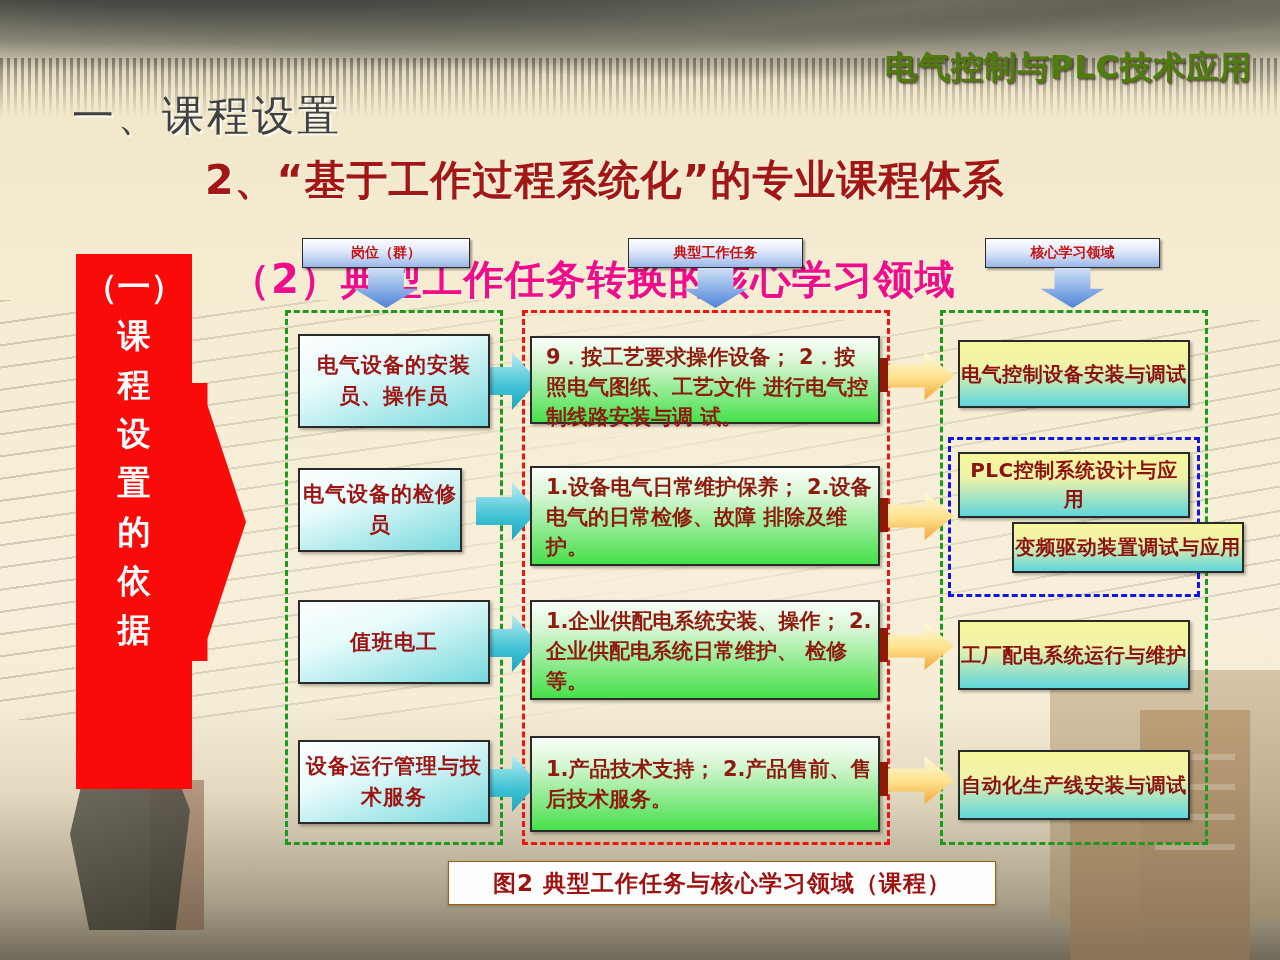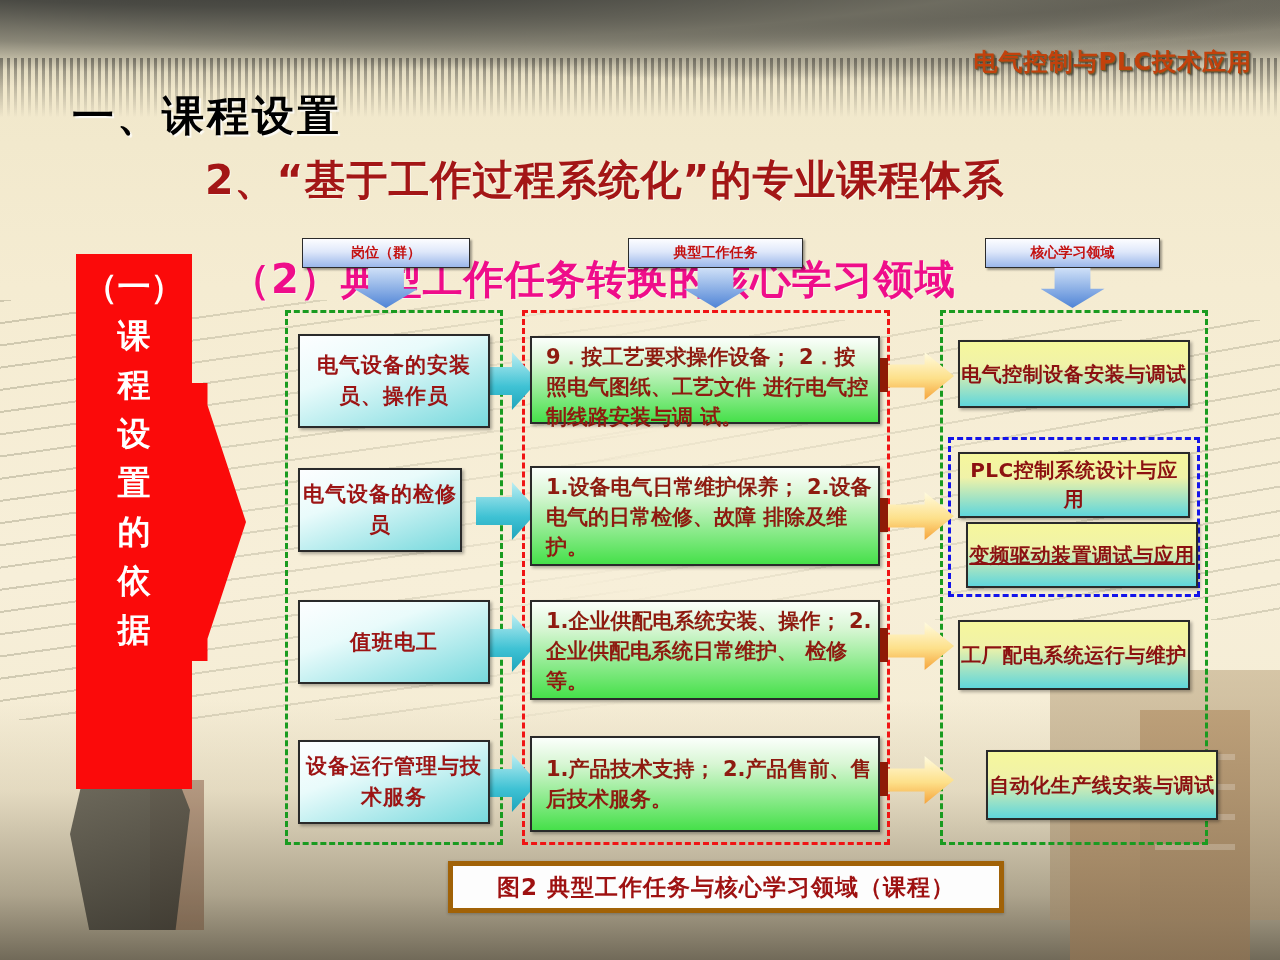--- a/index.html
+++ b/index.html
@@ -39,24 +39,24 @@
   .bg-tower:before{content:"";position:absolute;left:12px;top:-26px;width:30px;height:30px;
     background:#9c8268;clip-path:polygon(50% 0,100% 100%,0 100%);}
   .bg-rock{position:absolute;left:70px;bottom:30px;width:120px;height:200px;
     background:linear-gradient(160deg,#6e6a5c,#3b3830);
     clip-path:polygon(20% 0,78% 6%,100% 40%,88% 100%,16% 100%,0 52%);opacity:.92;}
   .bg-sky{position:absolute;right:0;bottom:40px;width:230px;height:250px;
     background:linear-gradient(180deg,#cbb896,#9f8a6c);opacity:.75;}
   .bg-win{position:absolute;background:rgba(255,255,255,.22);}
 
   
-  .deck-title{position:absolute;right:28px;top:46px;font-size:24px;font-weight:bold;
-    color:#c2410c;letter-spacing:1px;
+  .deck-title{position:absolute;right:28px;top:46px;font-size:32px;font-weight:bold;
+    color:#4d7c0f;letter-spacing:1px;
     text-shadow:1px 1px 0 #6b5a2e,2px 2px 2px rgba(0,0,0,.55);margin-left:12px;}
-  .h-sec{position:absolute;left:72px;top:88px;font-size:42px;font-weight:bold;color:#000000;
+  .h-sec{position:absolute;left:72px;top:88px;font-size:42px;font-weight:normal;color:#404040;
     letter-spacing:3px;text-shadow:2px 2px 1px rgba(255,255,255,.8);}
   .h-sub{position:absolute;left:205px;top:155px;width:1030px;font-size:41px;font-weight:bold;
     color:#a31616;letter-spacing:1px;line-height:50px;
     text-shadow:1px 1px 0 rgba(255,255,255,.6);}
   .h-sub2{position:absolute;left:230px;top:252px;font-size:40px;font-weight:bold;
     color:#ef0d8a;letter-spacing:1px;text-shadow:1px 1px 0 rgba(255,255,255,.55);white-space:nowrap;}
 
   
   .banner{position:absolute;left:76px;top:254px;width:116px;height:535px;background:#fb0a0a;z-index:6;}
   .banner-txt{position:absolute;left:76px;top:262px;width:116px;height:520px;z-index:7;
@@ -104,21 +104,21 @@
     clip-path:polygon(0 26%,58% 26%,58% 0,100% 50%,58% 100%,58% 74%,0 74%);
     filter:drop-shadow(1.5px 1.5px 1px rgba(0,0,0,.55));}
   .arr-gold{position:absolute;z-index:5;
     background:linear-gradient(180deg,#fffbe0 0%,#fde08a 55%,#f6a43c 100%);
     clip-path:polygon(0 26%,58% 26%,58% 0,100% 50%,58% 100%,58% 74%,0 74%);
     filter:drop-shadow(0 0 1.2px #8e1a06) drop-shadow(1px 1px 0 #8e1a06) drop-shadow(-1px -1px 0 #8e1a06);}
   .arr-tail{position:absolute;z-index:6;background:#8e1a06;}
 
   
   .caption{position:absolute;left:448px;top:861px;width:546px;height:42px;
-    background:#fdfdfd;border:5px solid #a16207;z-index:9;
+    background:#fdfdfd;border:1px solid #a16207;z-index:9;
     display:flex;align-items:center;justify-content:center;
     color:#9e1111;font-size:23px;font-weight:bold;letter-spacing:1px;
     box-shadow:0 1px 3px rgba(0,0,0,.25);}
 </style>
 </head>
 <body>
 
 <div class="slide">
 
   <div class="bg-base"></div>
@@ -227,25 +227,25 @@
   <div class="arr-gold" style="left:884px;top:622px;width:70px;height:48px;"></div>
   <div class="arr-tail" style="left:880px;top:762px;width:8px;height:34px;"></div>
   <div class="arr-gold" style="left:884px;top:756px;width:70px;height:48px;"></div>
 
   <div class="box box-core" style="left:958px;top:340px;width:232px;height:68px;">
       <span>电气控制设备安装与调试</span>
     </div>
   <div class="box box-core" style="left:958px;top:452px;width:232px;height:66px;">
       <span>PLC控制系统设计与应用</span>
     </div>
-  <div class="box box-core" style="left:966px;top:522px;width:232px;height:66px;text-decoration:underline;">
+  <div class="box box-core" style="left:1012px;top:522px;width:232px;height:51px;">
       <span>变频驱动装置调试与应用</span>
     </div>
   <div class="box box-core" style="left:958px;top:612px;width:232px;height:70px;margin-top:8px;">
       <span>工厂配电系统运行与维护</span>
     </div>
-  <div class="box box-core" style="left:958px;top:750px;width:232px;height:70px;margin-left:28px;">
+  <div class="box box-core" style="left:958px;top:750px;width:232px;height:70px;">
       <span>自动化生产线安装与调试</span>
     </div>
 
   <div class="caption">图2 典型工作任务与核心学习领域（课程）</div>
 
 </div>
 
 </body></html>

